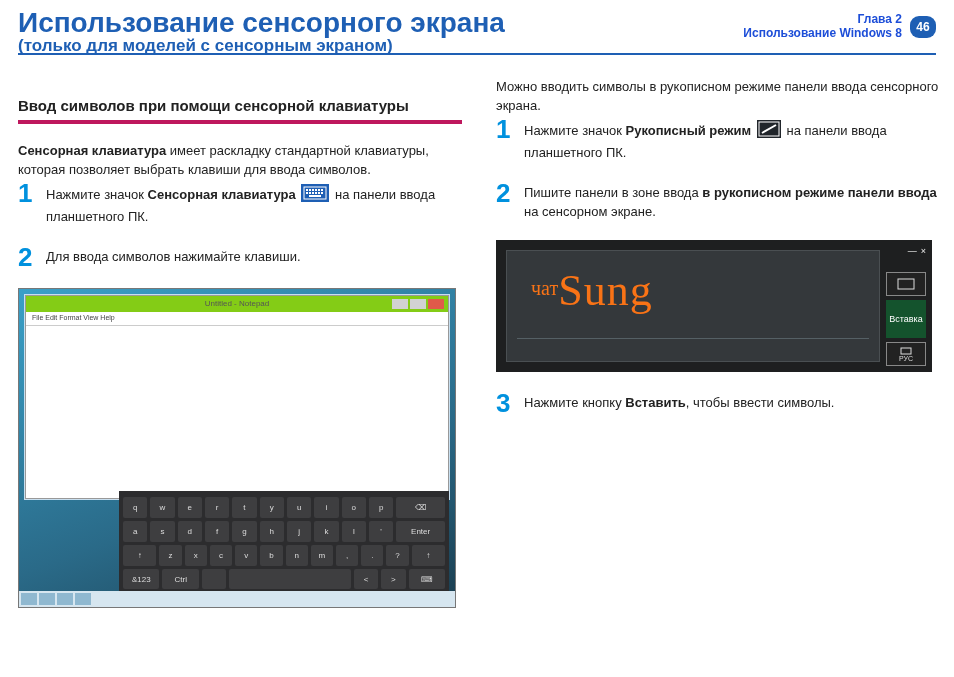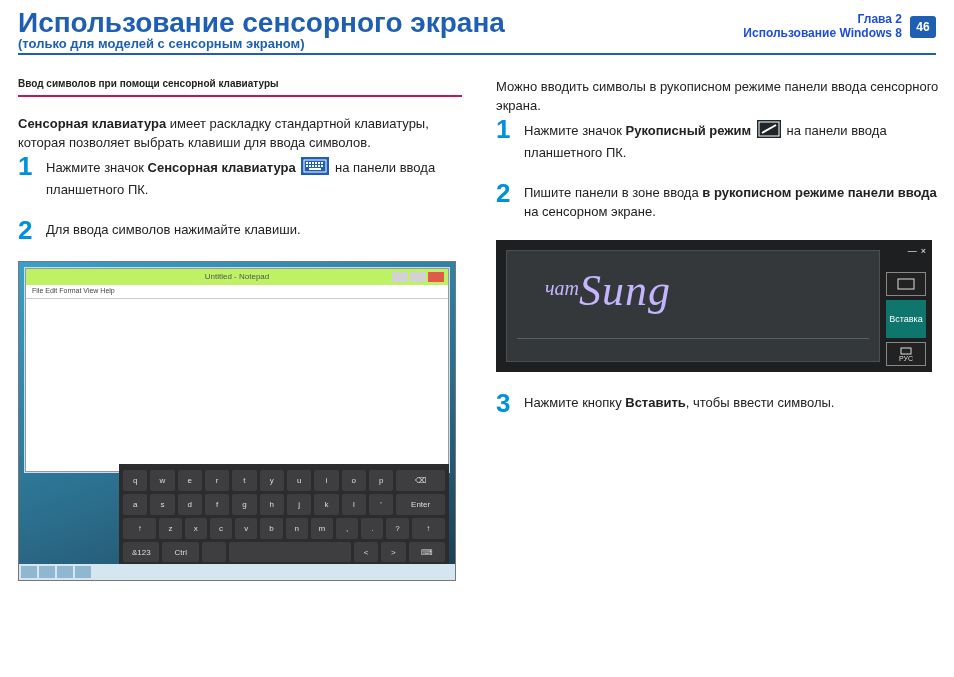--- a/index.html
+++ b/index.html
@@ -22,58 +22,59 @@
   .title {
     position: absolute;
     left: 18px; top: 7px;
     font-size: 28px;
     font-weight: 700;
     color: #1e5fb4;
   }
   .subtitle {
     position: absolute;
     left: 18px; top: 36px;
-    font-size: 13px;
+    font-size: 17px;
     font-weight: 700;
     color: #1e5fb4;
   }
   .chapter {
     position: absolute;
     right: 52px; top: 12px;
     text-align: right;
     font-size: 12px;
     font-weight: 700;
     color: #1d4ed8;
   }
   .page-badge {
     position: absolute;
     right: 18px; top: 16px;
     width: 26px; height: 22px;
-    border-radius: 3px;
+    border-radius: 9px;
     background: #1e5fb4;
     color: #fff;
     font-size: 12px;
     font-weight: 700;
     display: flex;
     align-items: center;
     justify-content: center;
   }
   .col {
     position: absolute;
     top: 78px;
     width: 444px;
   }
   .col.left { left: 18px; }
   .col.right { left: 496px; }
   .section-heading {
-    font-size: 10px;
+    font-size: 15px;
     font-weight: 700;
     padding-bottom: 6px;
-    border-bottom: 2px solid #be185d;
+    border-bottom: 4px solid #be185d;
     margin-bottom: 18px;
+    margin-top: 19px;
   }
   .para { font-size: 13px; line-height: 1.45; }
   .step {
     display: flex;
     align-items: flex-start;
     gap: 10px;
     margin-bottom: 18px;
     font-size: 13px;
     line-height: 1.45;
   }
@@ -103,21 +104,21 @@
   .shot-left .notepad {
     position: absolute;
     top: 6px; left: 6px; right: 6px;
     height: 204px;
     background: #fff;
     border: 1px solid #999;
     box-shadow: 0 0 0 1px #c7dff0;
   }
   .shot-left .notepad-title {
     height: 16px;
-    background: #bef264;
+    background: #84cc16;
     font-size: 8px;
     text-align: center;
     line-height: 16px;
     color: #555;
     position: relative;
   }
   .win-buttons { position: absolute; right: 4px; top: 3px; display:flex; gap:2px; }
   .win-buttons span { width:16px; height:10px; display:block; background:#d2d2d2; }
   .win-buttons span.close { background:#e05a4a; }
   .shot-left .notepad-menu {
@@ -177,25 +178,24 @@
     position: relative;
     border: 1px solid #4a4f52;
   }
   .hw-line {
     position: absolute;
     left: 10px; right: 10px; bottom: 22px;
     height: 1px; background: #556065;
   }
   .hw-text {
     position: absolute;
-    left: 38px; top: 14px;
+    left: 24px; top: 14px;
     font-family: 'Segoe Script', cursive;
-    color: #c4b5fd;
+    color: #f97316;
     font-size: 20px;
-    font-style: italic;
   }
   .hw-text .big { font-size: 44px; vertical-align: middle; letter-spacing: 1px; }
   .side-panel {
     width: 52px;
     display: flex;
     flex-direction: column;
     padding: 6px 6px 6px 6px;
     gap: 4px;
   }
   .side-panel .top-icons {
@@ -204,21 +204,21 @@
   }
   .side-panel .spacer { flex: 1; }
   .side-panel .square {
     height: 24px;
     border: 1px solid #888; background:#222;
     display:flex; align-items:center; justify-content:center;
     position: relative;
   }
   .side-panel .insert {
     height: 38px;
-    background: #0f766e;
+    background: #14532d;
     color: #fff;
     font-size: 9px;
     display: flex;
     align-items: center;
     justify-content: center;
   }
   .side-panel .lang {
     height: 24px;
     background: #222;
     border: 1px solid #888;

